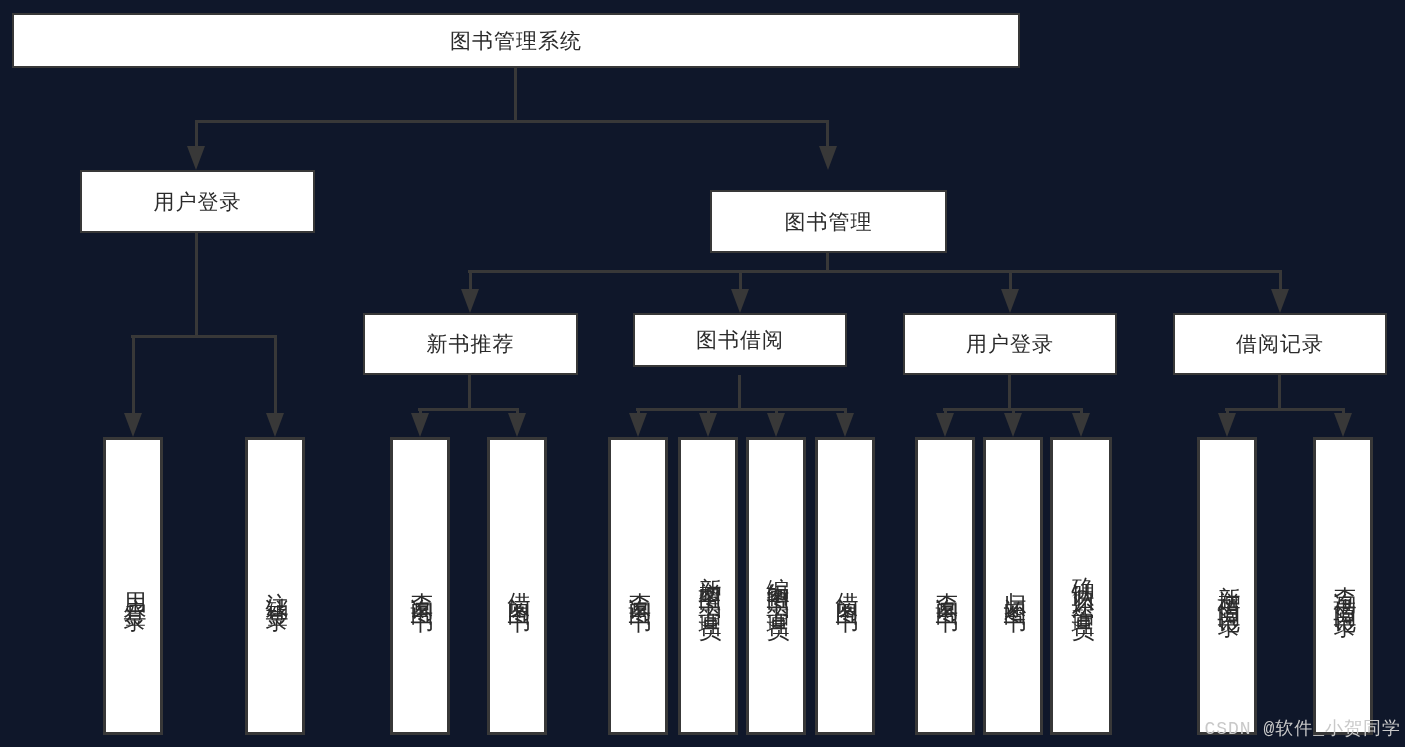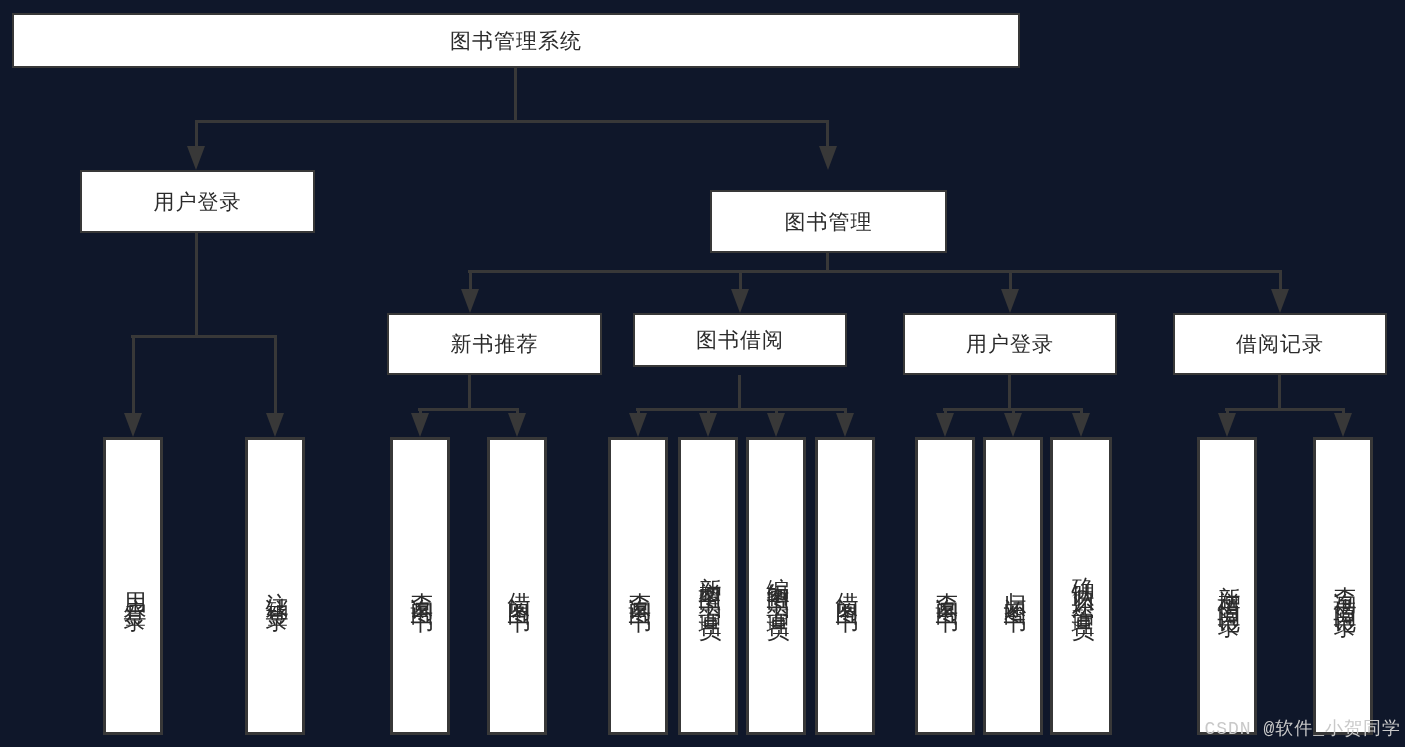--- a/index.html
+++ b/index.html
@@ -32,21 +32,21 @@
     text-orientation:mixed;
     font-size:23px;
     letter-spacing:6px;
     line-height:1;
     color:var(--text);
   }
   
   #n-root{left:12px;top:13px;width:1008px;height:55px;}
   #n-user-login{left:80px;top:170px;width:235px;height:63px;}
   #n-book-mgmt{left:710px;top:170px;width:237px;height:63px;margin-top:20px;}
-  #n-new-rec{left:363px;top:313px;width:215px;height:62px;margin-left:24px;}
+  #n-new-rec{left:363px;top:313px;width:215px;height:62px;}
   #n-book-borrow{left:633px;top:313px;width:214px;height:54px;}
   #n-cur-borrow{left:903px;top:313px;width:214px;height:62px;}
   #n-borrow-rec{left:1173px;top:313px;width:214px;height:62px;}
   #lf-user-login{left:103px;top:437px;width:60px;height:298px;}
   #lf-logout{left:245px;top:437px;width:60px;height:298px;}
   #lf-query1{left:390px;top:437px;width:60px;height:298px;}
   #lf-borrow1{left:487px;top:437px;width:60px;height:298px;}
   #lf-query2{left:608px;top:437px;width:60px;height:298px;}
   #lf-add-book{left:678px;top:437px;width:60px;height:298px;}
   #lf-edit-book{left:746px;top:437px;width:60px;height:298px;}

